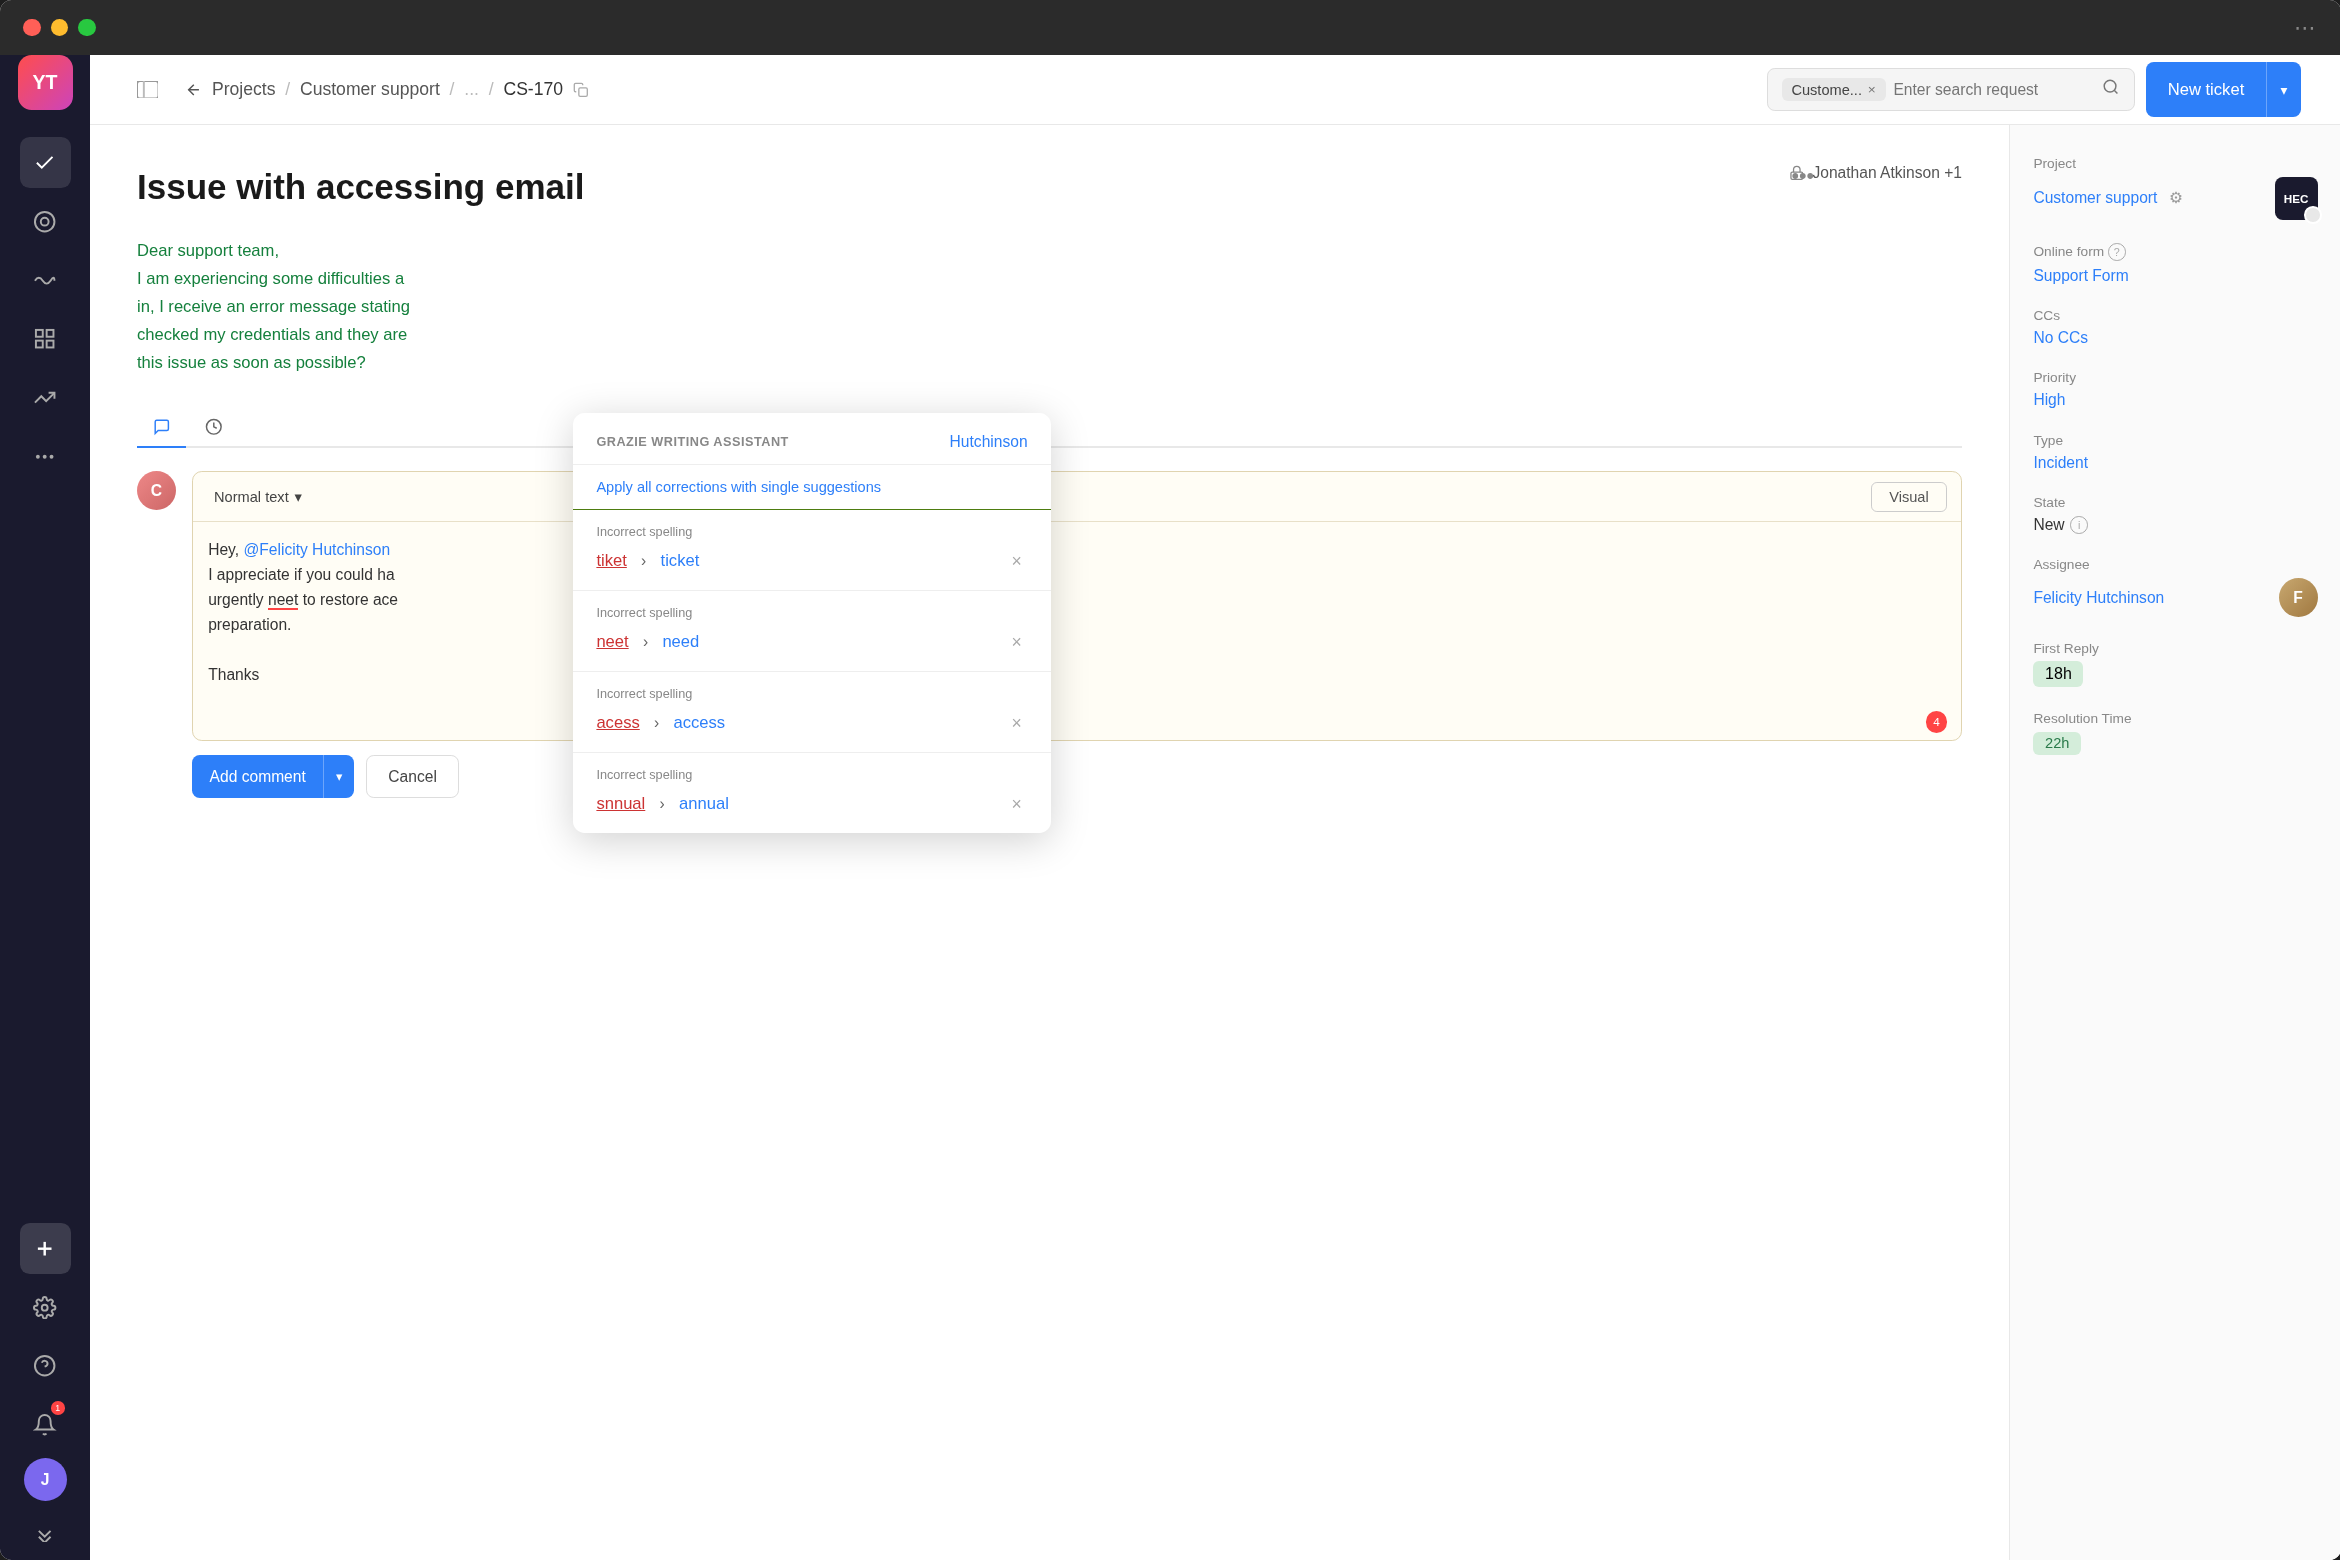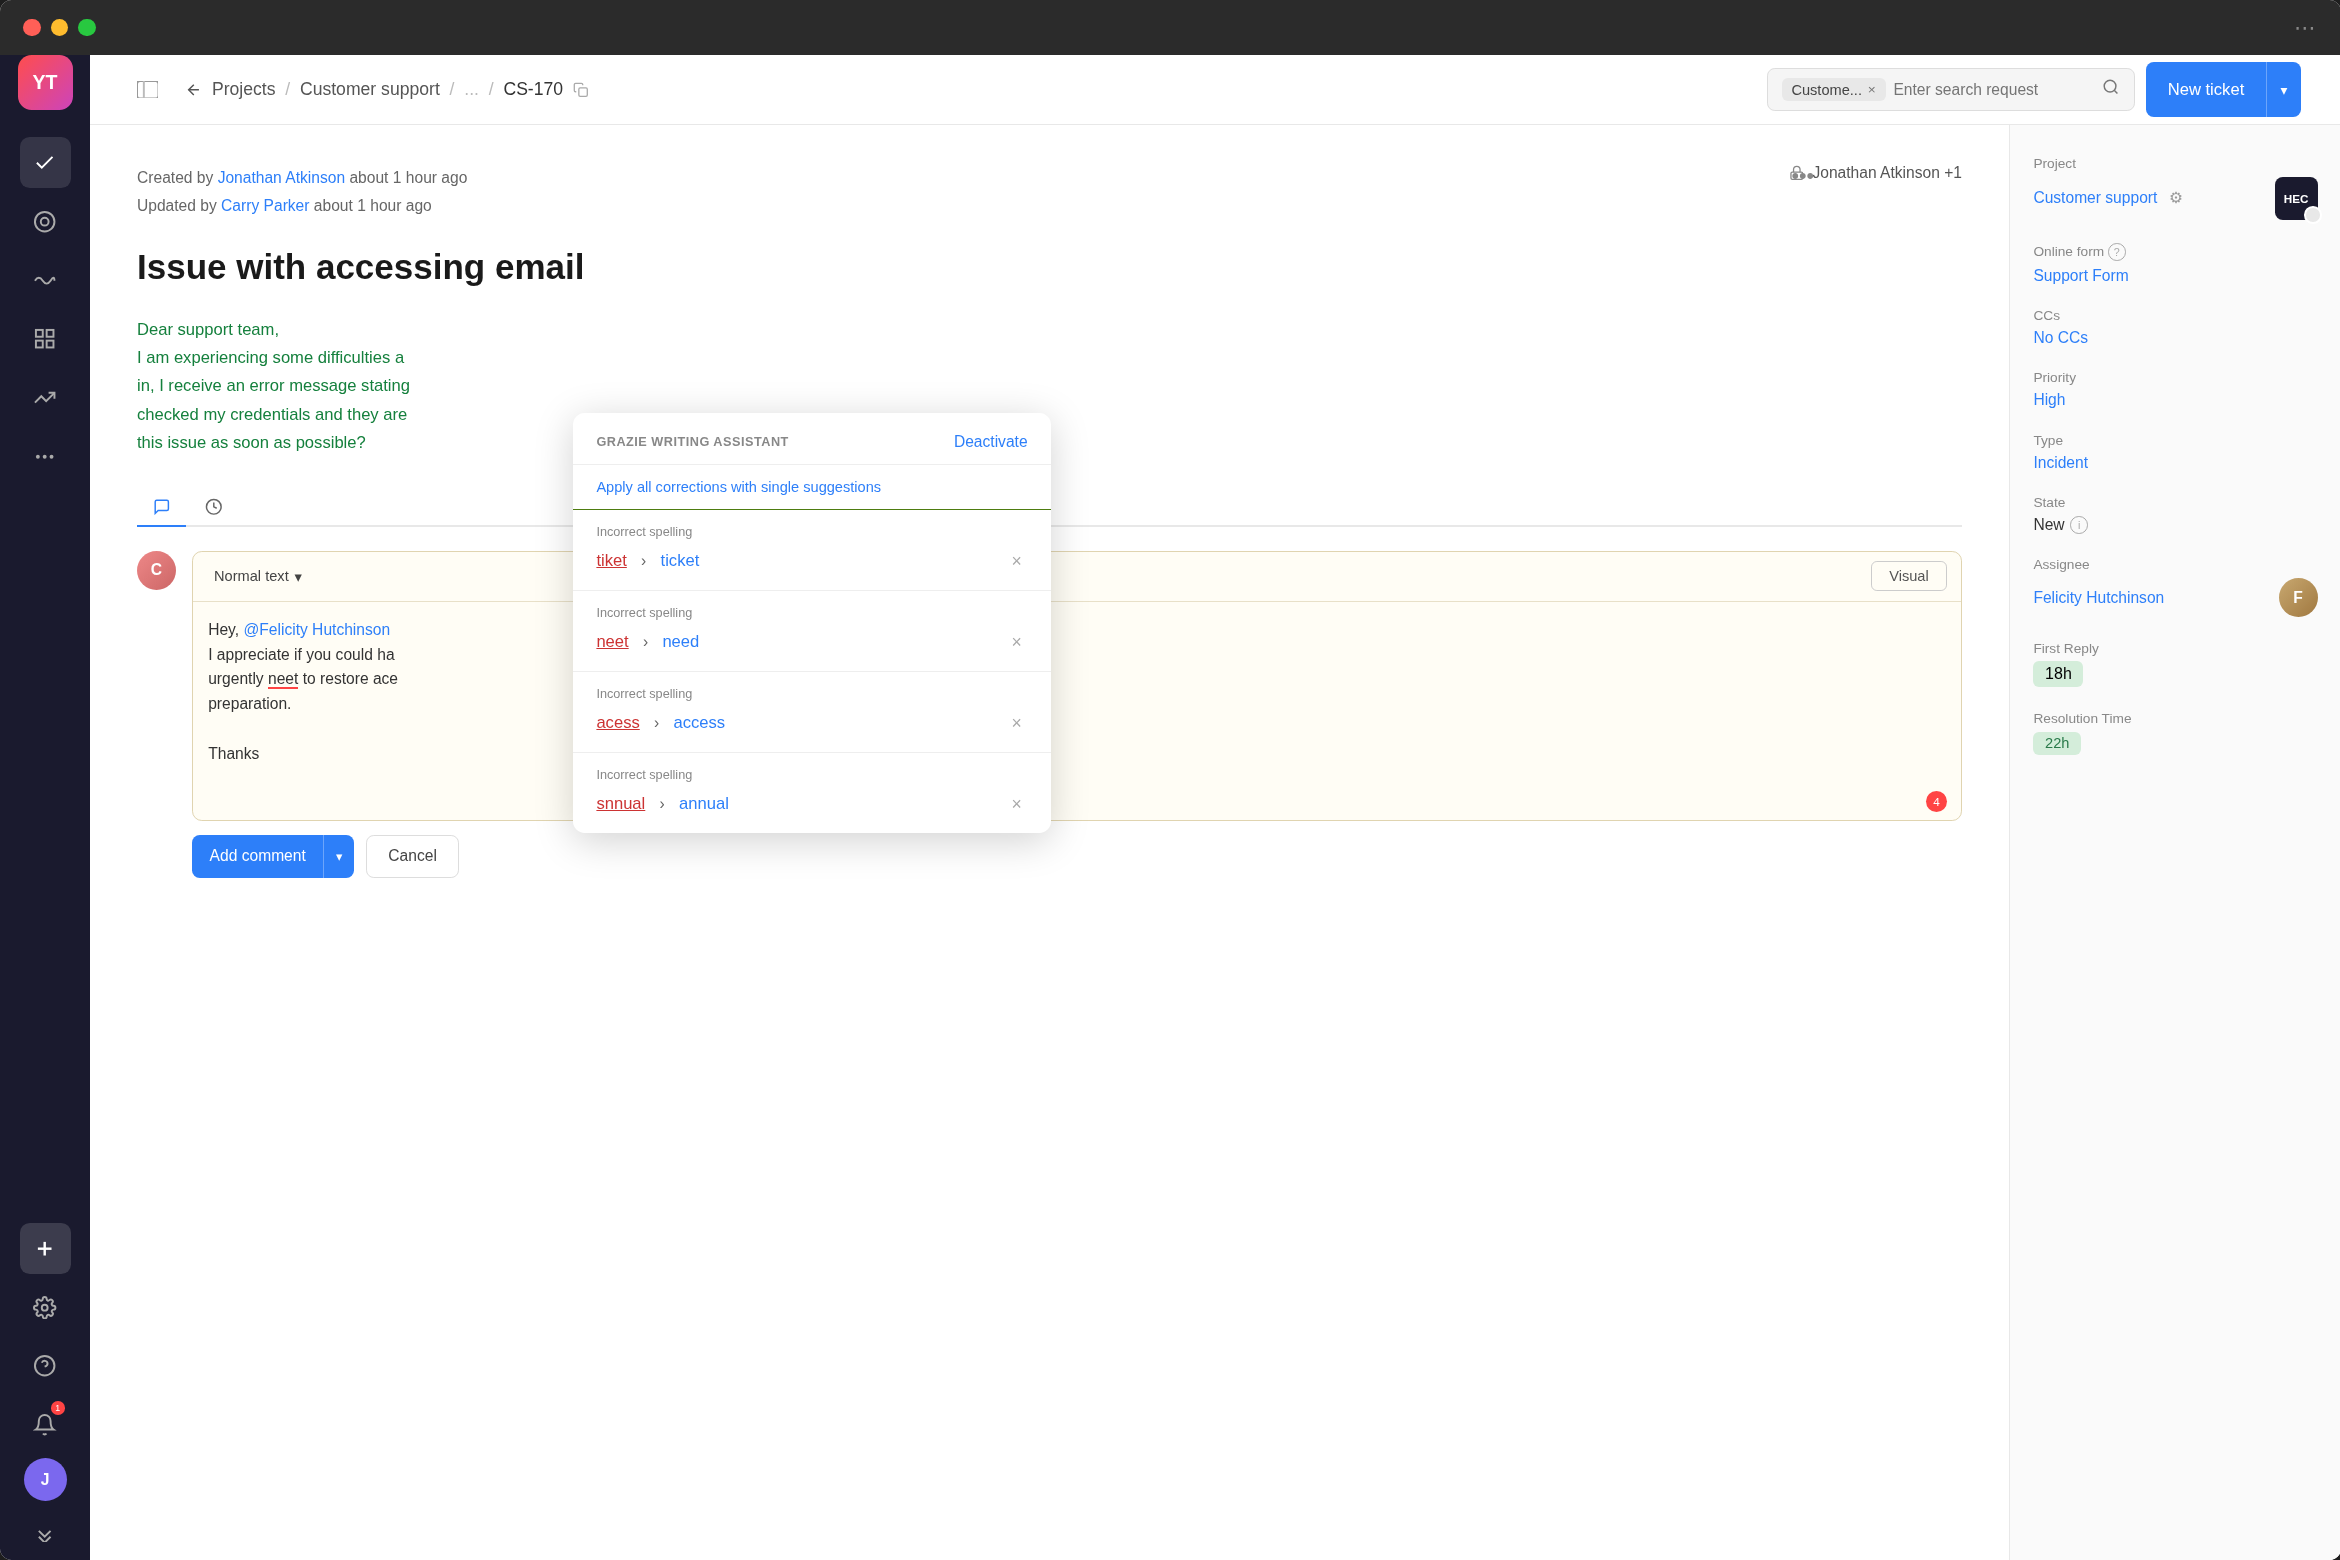--- a/index.html
+++ b/index.html
@@ -938,32 +938,20 @@
           <div class="lock-info">
             <svg width="15.6" height="15.6" viewBox="0 0 24 24" fill="none" stroke="#888" stroke-width="2">
                 <rect x="3" y="11" width="18" height="11" rx="2"></rect>
                 <path d="M7 11V7a5 5 0 0 1 10 0v4"></path>
               </svg>
             <span>Jonathan Atkinson +1</span>
           </div>
 
           <div class="more-btn">•••</div>
 
-          <div class="ticket-meta">
-            <div>
-              <span>Created by</span>
-              <a href="#">Jonathan Atkinson</a>
-              <span>about 1 hour ago</span>
-            </div>
-            <div>
-              <span>Updated by</span>
-              <a href="#">Carry Parker</a>
-              <span>about 1 hour ago</span>
-            </div>
-          </div>
 
           <h1 class="ticket-title">Issue with accessing email</h1>
 
           <div class="ticket-body">
             <p>Dear support team,</p>
             <p>I am experiencing some difficulties a</p>
             <p>in, I receive an error message stating</p>
             <p>checked my credentials and they are</p>
             <p>this issue as soon as possible?</p>
           </div>
@@ -1013,21 +1001,21 @@
               <span class="add-comment-divider"></span>
               <span class="add-comment-arrow">▾</span>
             </button>
             <button class="cancel-btn">Cancel</button>
           </div>
 
 
           <div class="grazie-popup">
             <div class="grazie-header">
               <span class="grazie-title">GRAZIE WRITING ASSISTANT</span>
-              <button class="deactivate-btn">Deactivate</button>
+              <button class="deactivate-btn">Hutchinson</button>
             </div>
             <button class="apply-all-btn">Apply all corrections with single suggestions</button>
 
             <div class="spelling-item">
               <div class="spelling-label">Incorrect spelling</div>
               <div class="spelling-correction">
                 <div>
                   <span class="spelling-from">tiket</span>
                   <span class="spelling-arrow">›</span>
                   <span class="spelling-to">ticket</span>

